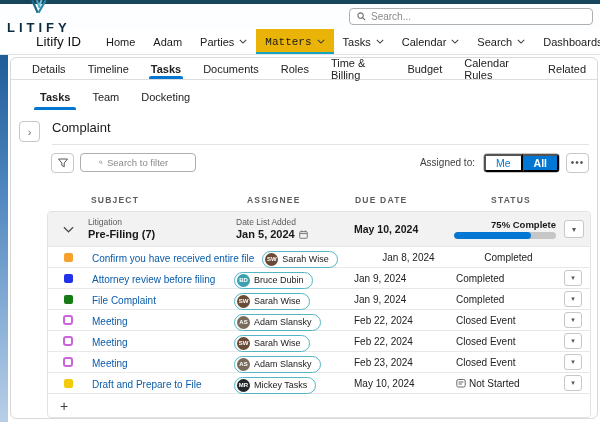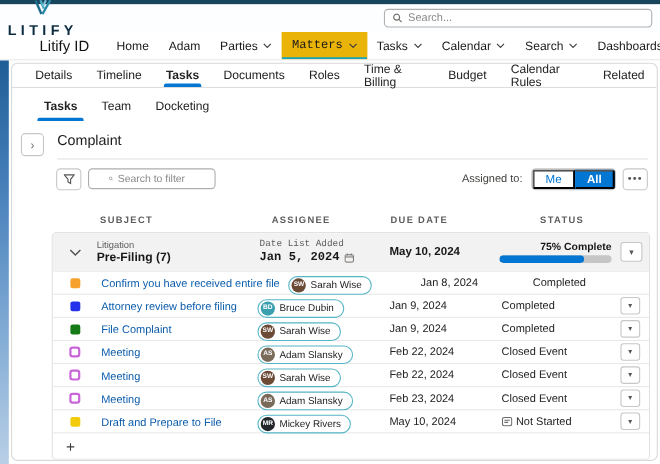--- a/index.html
+++ b/index.html
@@ -277,21 +277,21 @@
         <div class="group-row">
           <div class="g-chev">
             <svg width="11" height="7" viewBox="0 0 12 7">
               <path d="M1 1 L6 6 L11 1" fill="none" stroke="#514f4d" stroke-width="1.4"></path>
             </svg>
           </div>
           <div class="g-two">
             <div class="g-small">Litigation</div>
             <div class="g-main">Pre-Filing (7)</div>
           </div>
-          <div class="g-two" style="padding-left:10px;font-family:Liberation Mono, monospace;">
+          <div class="g-two" style="padding-left:10px;">
             <div class="g-small">Date List Added</div>
             <div class="g-main">
               <span>Jan 5, 2024</span>
               <svg width="9" height="9" viewBox="0 0 10 10">
                 <rect x="0.8" y="1.8" width="8.4" height="7.4" rx="1" fill="none" stroke="#706e6b" stroke-width="1"></rect>
                 <path d="M0.8 4 h8.4" stroke="#706e6b" stroke-width="1"></path>
                 <path d="M3 0.5 v2 M7 0.5 v2" stroke="#706e6b" stroke-width="1"></path>
               </svg>
             </div>
           </div>
@@ -439,21 +439,21 @@
     </div>
   </div>
             <div class="trow">
     <div class="c-icon">
                 <span class="sq" style="background: rgb(242, 204, 12);"></span>
               </div>
     <div><a class="subject-link">Draft and Prepare to File</a></div>
     <div class="c-assignee">
       <span class="pill">
         <span class="avatar" style="background: rgb(35, 39, 43);">MR</span>
-        <span class="pill-name">Mickey Rivers</span>
+        <span class="pill-name">Mickey Tasks</span>
       </span>
     </div>
     <div class="c-due">May 10, 2024</div>
     <div class="c-status">
       <span class="status-ic show">
         <svg width="10" height="10" viewBox="0 0 10 10">
           <rect x="0.8" y="1.5" width="8.4" height="7.5" rx="1.5" fill="none" stroke="#6a6a6a" stroke-width="1"></rect>
           <path d="M2.5 4 h5 M2.5 6 h3.5" stroke="#6a6a6a" stroke-width="1"></path>
         </svg>
       </span>

